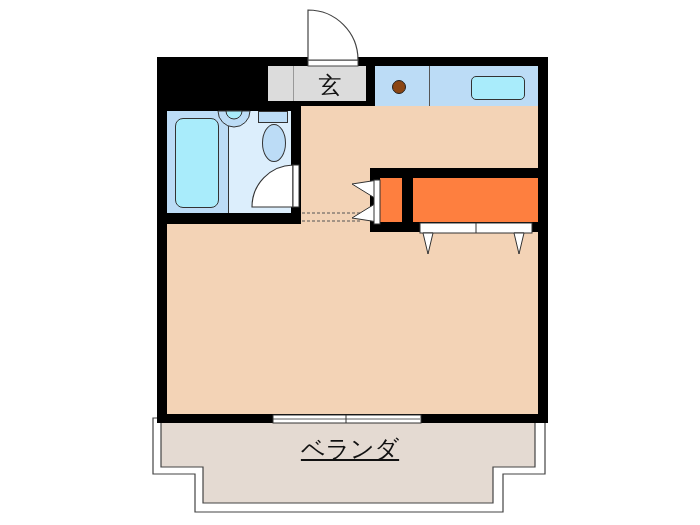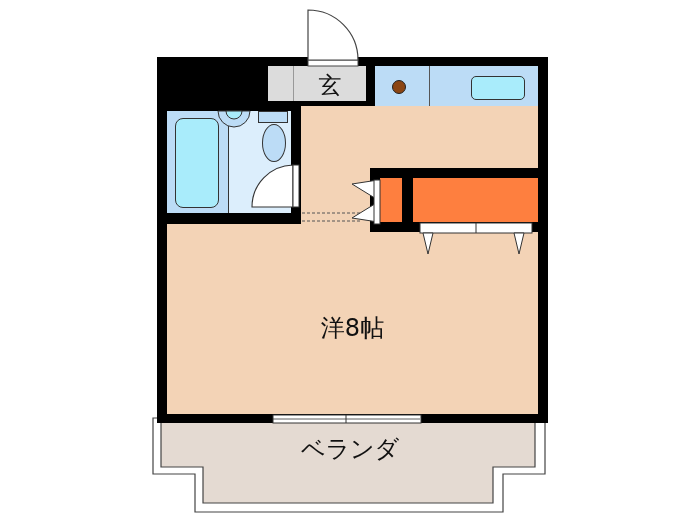--- a/index.html
+++ b/index.html
@@ -64,22 +64,21 @@
     <path d="M30 24 L30 44 L4 40 Z" fill="#fff" stroke="#333" stroke-width="1"></path>
     <rect x="26" y="2" width="6" height="44" fill="#fff" stroke="#333" stroke-width="1"></rect>
   </svg>
   <svg class="abs" style="left:419px;top:222px;" width="116" height="36">
     <rect x="1" y="1" width="112" height="10" fill="#fff" stroke="#333" stroke-width="1"></rect>
     <line x1="57" y1="1" x2="57" y2="11" stroke="#333"></line>
     <path d="M4 11 L14 11 L9 32 Z" fill="#fff" stroke="#333" stroke-width="1"></path>
     <path d="M95 11 L105 11 L100 32 Z" fill="#fff" stroke="#333" stroke-width="1"></path>
   </svg>
 
-  <span class="label" style="left:167px;top:312px;width:371px;font-size:24px;">洋8帖</span>
 
   <svg class="abs" style="left:272px;top:414px;" width="152" height="10">
     <rect x="1" y="1" width="148" height="8" fill="#fff" stroke="#333" stroke-width="1"></rect>
     <line x1="1" y1="5" x2="148" y2="5" stroke="#333" stroke-width="0.8"></line>
     <line x1="74" y1="1" x2="74" y2="9" stroke="#333" stroke-width="1"></line>
   </svg>
 
-  <span class="label" style="left:200px;top:433px;width:300px;font-size:24px;">ベランダ</span>
+  <span class="label" style="left:200px;top:433px;width:300px;font-size:24px;text-decoration:underline;">ベランダ</span>
 </div>
 
 </body></html>

